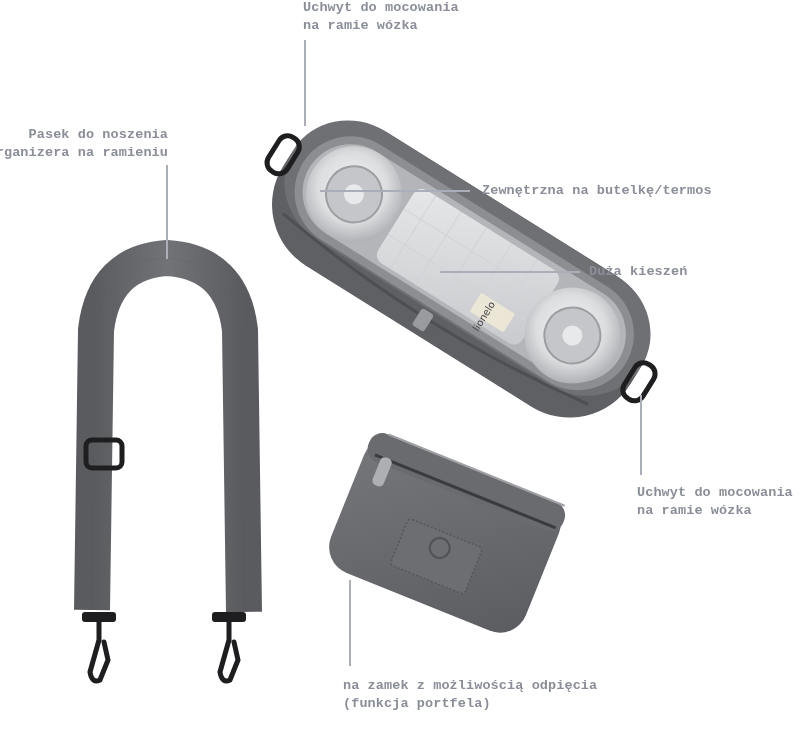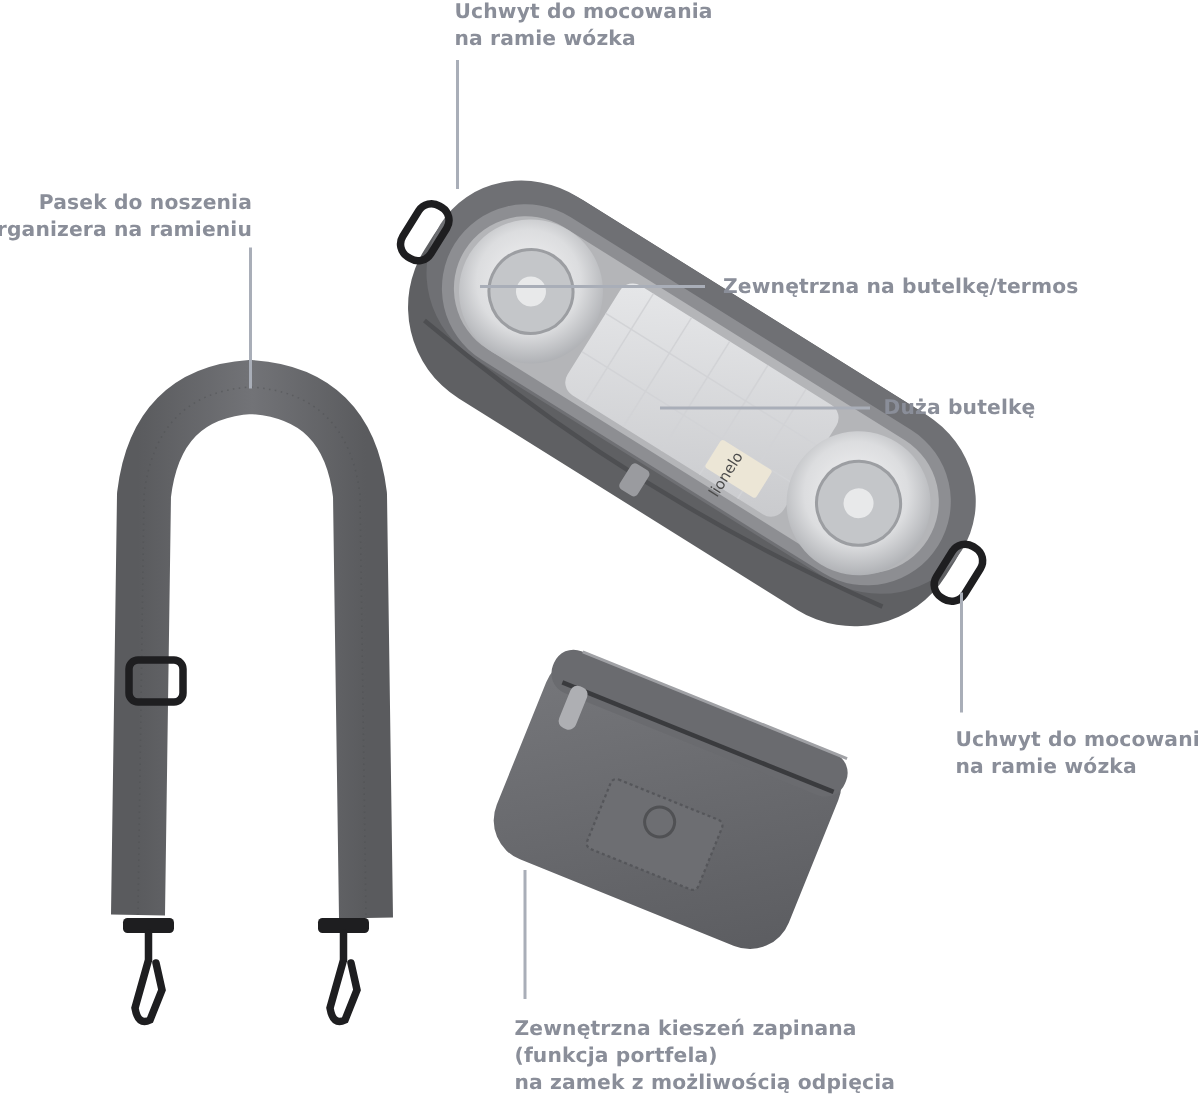--- a/index.html
+++ b/index.html
@@ -1,20 +1,20 @@
 <!DOCTYPE html>
 <html><head>
 <meta charset="utf-8">
 <style>
   html, body { margin: 0; padding: 0; background: #ffffff; }
   body { width: 800px; height: 732px; position: relative; overflow: hidden;
          font-family: "DejaVu Sans", "Liberation Sans", sans-serif; }
   .label { position: absolute; color: #8a8e99; font-weight: bold; font-size: 13.5px;
            line-height: 18px; letter-spacing: 0.1px; white-space: nowrap; }
-  .label div { display: block; }
+  .label div { display: block; font-family: Liberation Mono, monospace; }
   .right-align { text-align: right; }
   .leader { position: absolute; background: #a9aeb8; }
   svg { position: absolute; left: 0; top: 0; }
 </style>
 </head>
 <body>
 
 <svg width="800" height="732" viewBox="0 0 800 732">
   <defs>
     <linearGradient id="strapGrad" x1="0" x2="1">
@@ -121,25 +121,24 @@
 <div class="label right-align" style="right:632px;top:126px;">
   <div>Pasek do noszenia</div>
   <div>organizera na ramieniu</div>
 </div>
 
 <div class="label" style="left:482px;top:182px;">
   <div>Zewnętrzna na butelkę/termos</div>
 </div>
 
 <div class="label" style="left:589px;top:263px;">
-  <div>Duża butelkę</div>
+  <div>Duża kieszeń</div>
 </div>
 
 <div class="label" style="left:637px;top:484px;">
   <div>Uchwyt do mocowania</div>
   <div>na ramie wózka</div>
 </div>
 
 <div class="label" style="left:343px;top:677px;">
-  <div>Zewnętrzna kieszeń zapinana</div>
+  <div>na zamek z możliwością odpięcia</div>
   <div>(funkcja portfela)</div>
-  <div>na zamek z możliwością odpięcia</div>
 </div>
 
 </body></html>

